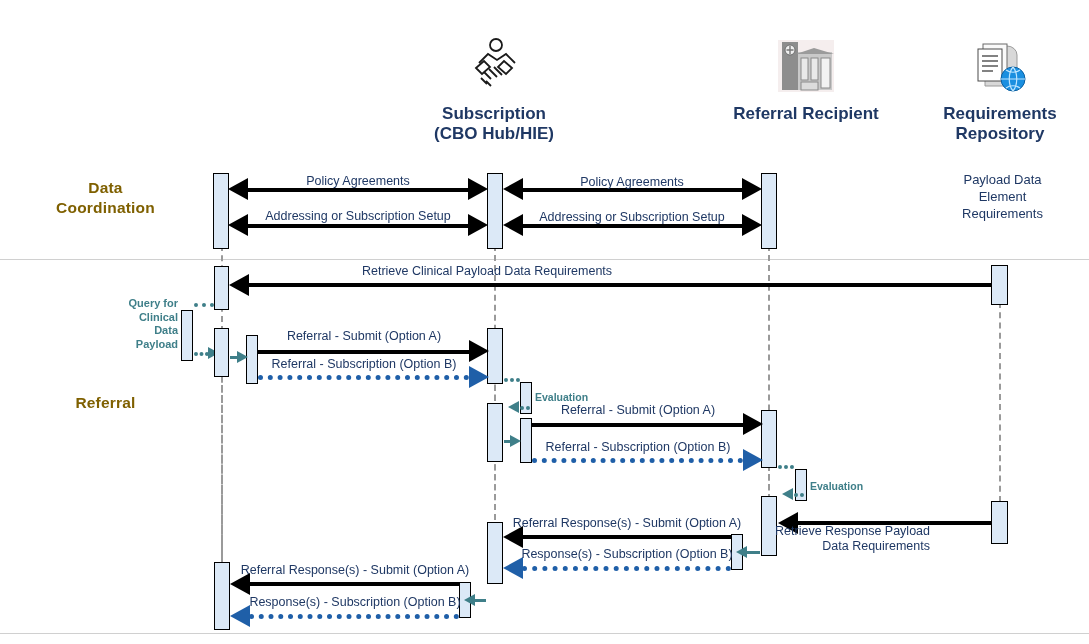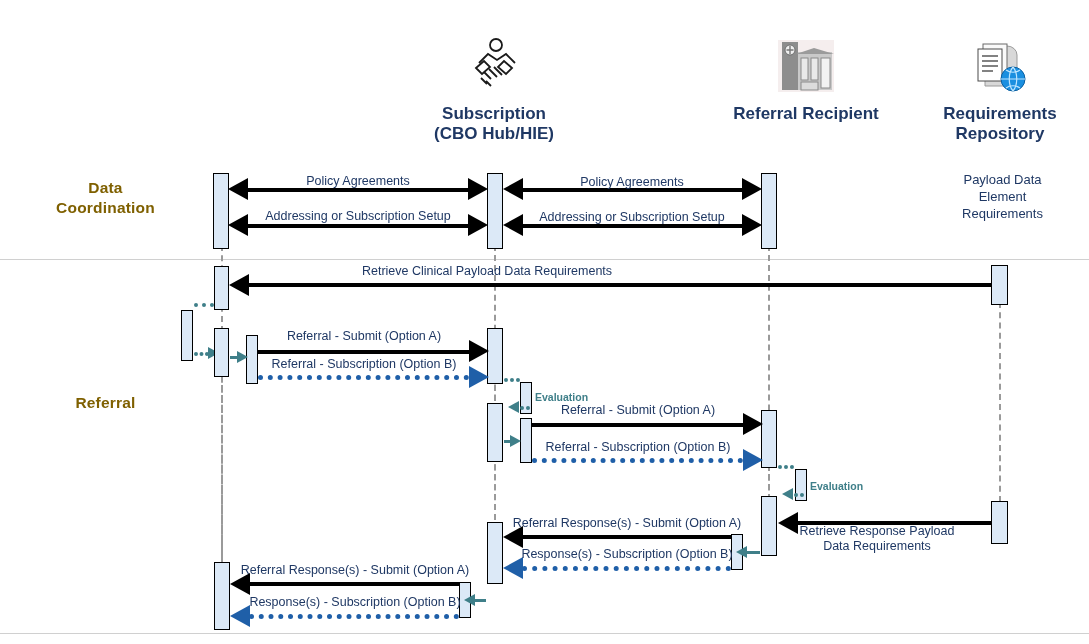--- a/index.html
+++ b/index.html
@@ -184,20 +184,24 @@
   <div class="act" style="left:991px;top:265px;width:17px;height:40px;"></div>
 
   <div class="act" style="left:214px;top:266px;width:15px;height:44px;"></div>
 
   <div class="msg" style="left:0;top:0;">
     <div class="line-solid" style="left:248px;top:283px;width:743px;"></div>
     <div class="arrow ah-blk-l" style="left:229px;top:274px;"></div>
     <div class="msg-label" style="left:217px;top:264px;width:540px;text-align:center;">Retrieve Clinical Payload Data Requirements</div>
   </div>
 
+  <div class="teal-note left" style="left:110px;top:297px;width:68px;">Query for
+Clinical
+Data
+Payload</div>
   <div class="act thin" style="left:181px;top:310px;width:12px;height:51px;"></div>
   <div class="msg" style="left:0;top:0;">
     <div class="line-teal-dot" style="left:194px;top:303px;width:20px;"></div>
   </div>
   <div class="msg" style="left:0;top:0;">
     <div class="line-teal-dot" style="left:194px;top:352px;width:15px;"></div>
     <div class="arrow ah-teal-r" style="left:208px;top:347px;"></div>
   </div>
 
   <div class="act" style="left:214px;top:328px;width:15px;height:49px;"></div>
@@ -261,21 +265,21 @@
   <div class="msg" style="left:0;top:0;">
     <div class="line-teal-dot" style="left:794px;top:493px;width:10px;"></div>
     <div class="arrow ah-teal-l" style="left:782px;top:488px;"></div>
   </div>
 
   <div class="act" style="left:991px;top:501px;width:17px;height:43px;"></div>
   <div class="act" style="left:761px;top:496px;width:16px;height:60px;"></div>
   <div class="msg" style="left:0;top:0;">
     <div class="line-solid" style="left:797px;top:521px;width:194px;"></div>
     <div class="arrow ah-blk-l" style="left:778px;top:512px;"></div>
-    <div class="msg-label wrap" style="left:780px;top:524px;width:194px;text-align:center;">Retrieve Response Payload
+    <div class="msg-label wrap" style="left:736px;top:524px;width:194px;text-align:right;">Retrieve Response Payload
 Data Requirements</div>
   </div>
 
   <div class="act thin" style="left:731px;top:534px;width:12px;height:36px;"></div>
   <div class="msg" style="left:0;top:0;">
     <div class="line-teal-solid" style="left:746px;top:551px;width:14px;"></div>
     <div class="arrow ah-teal-l" style="left:736px;top:546px;"></div>
   </div>
 
   <div class="act" style="left:487px;top:522px;width:16px;height:62px;"></div>

